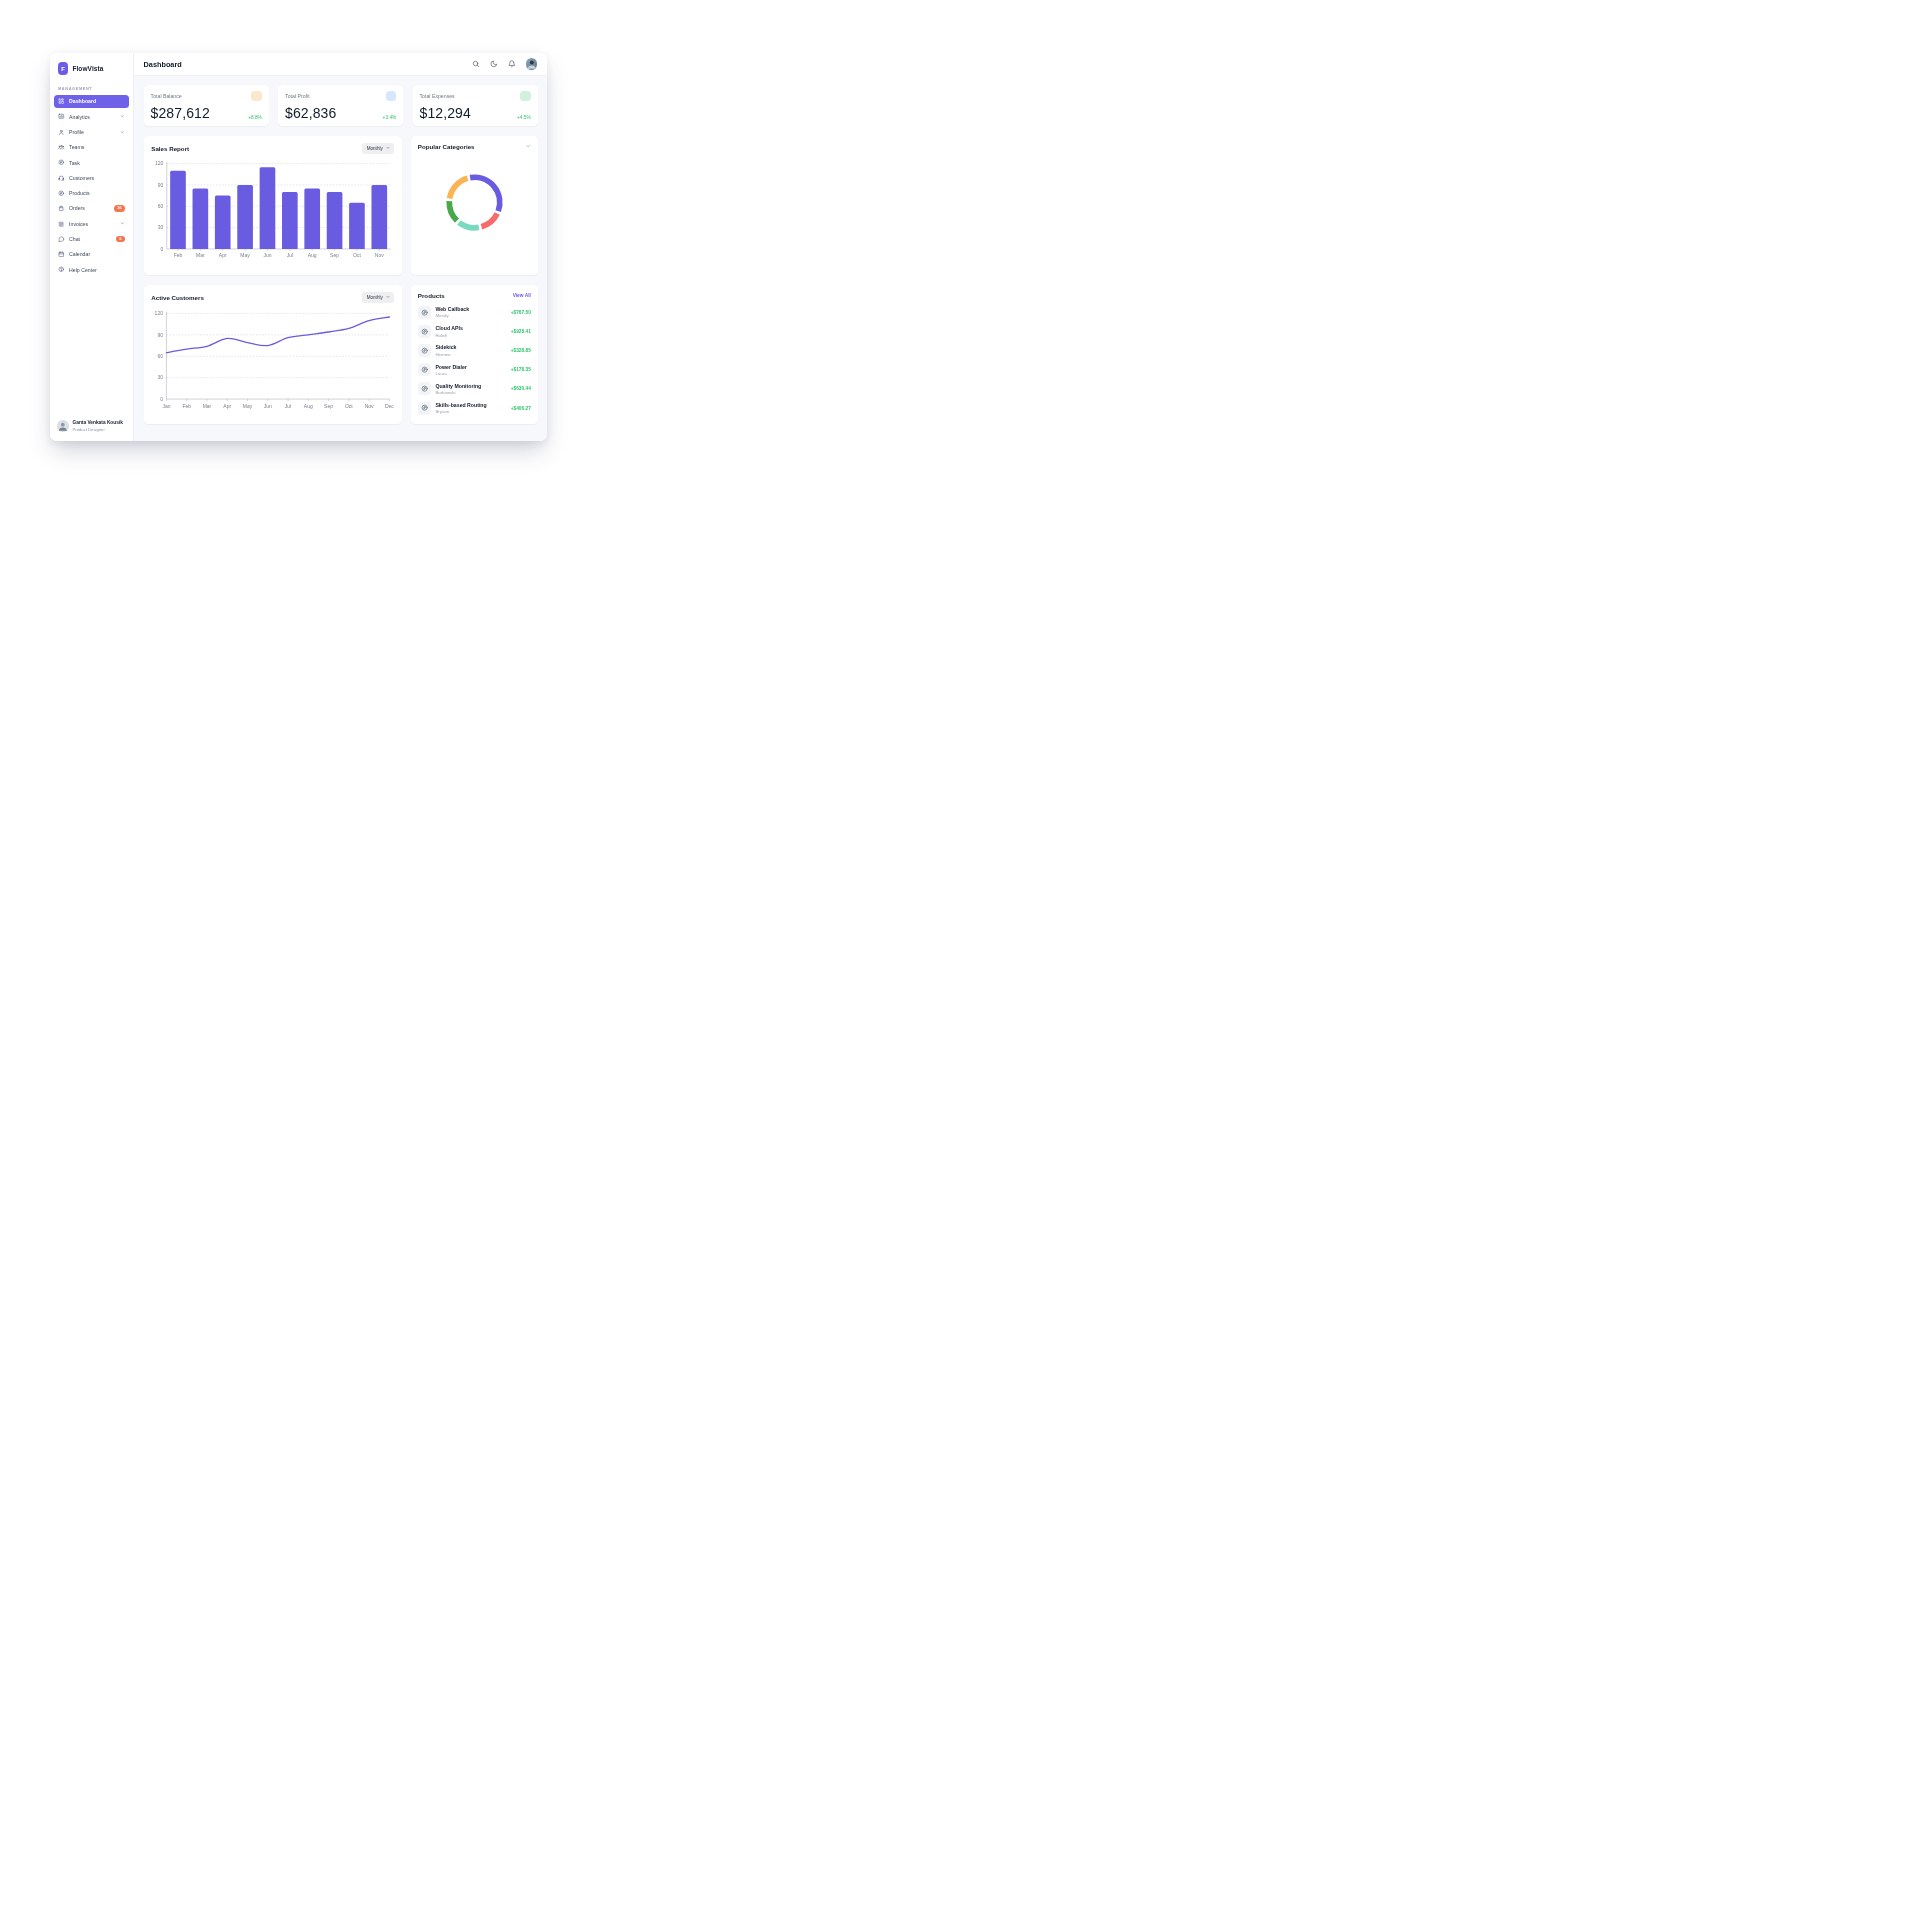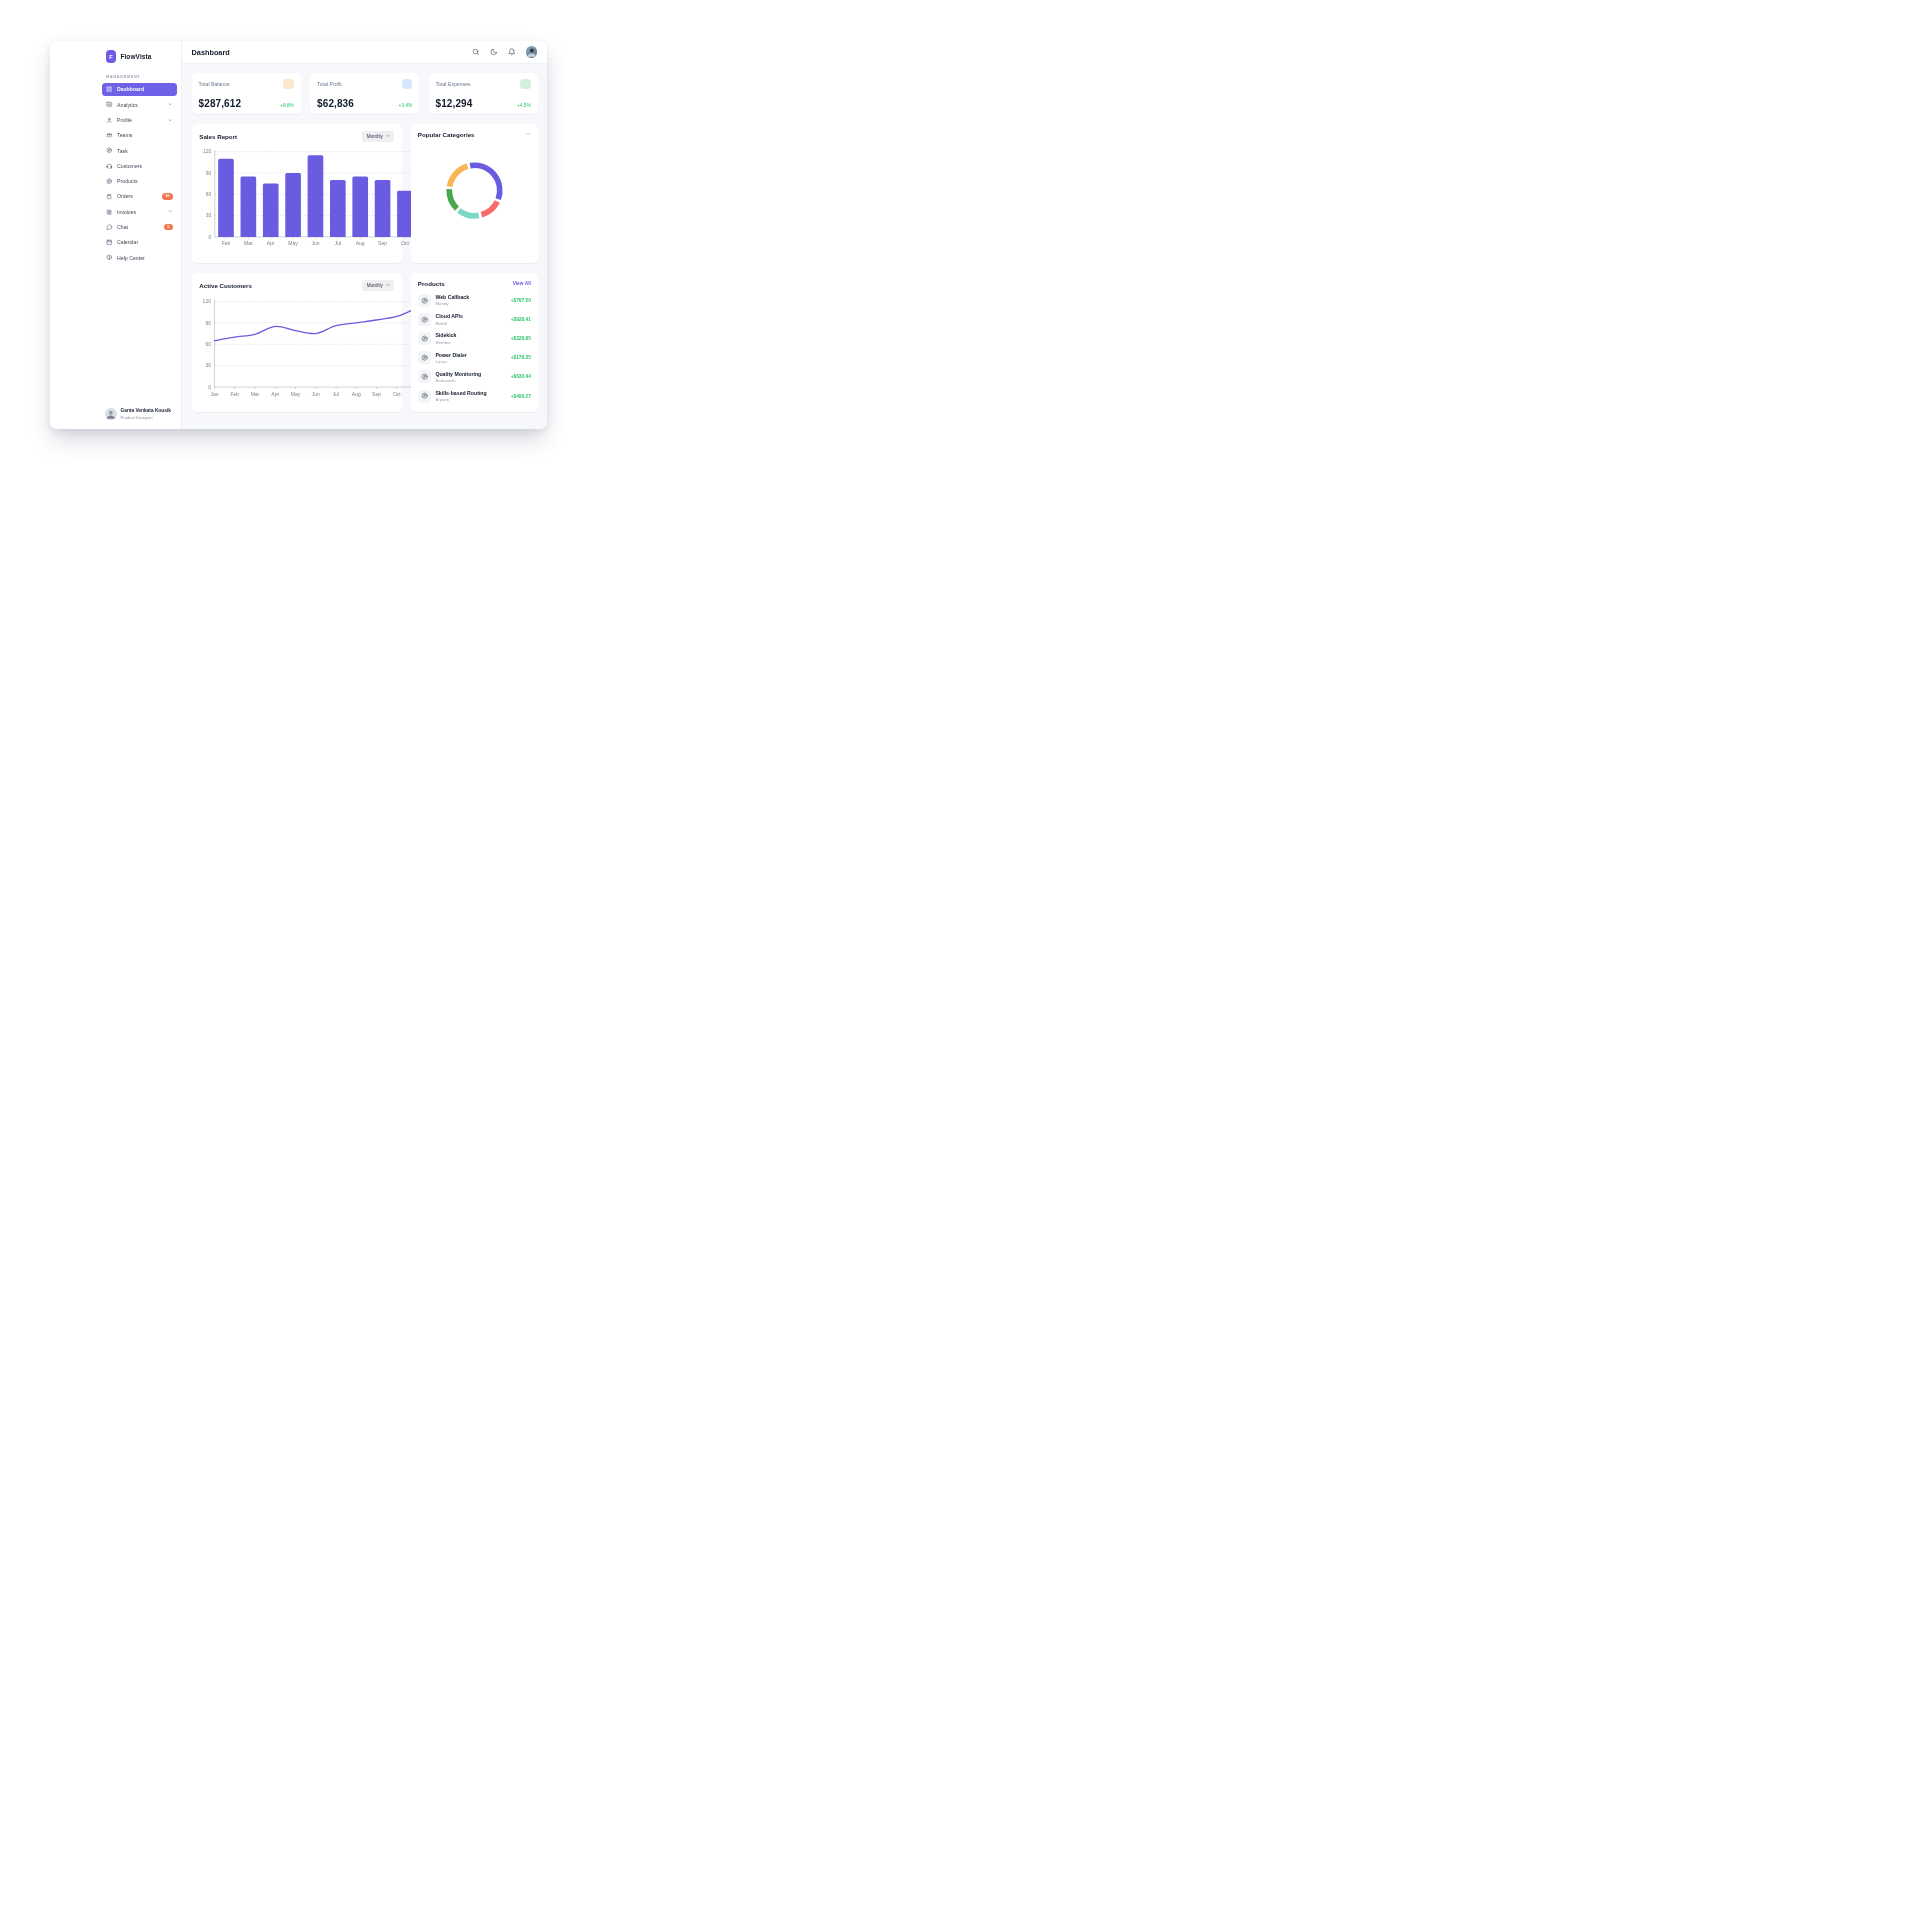--- a/index.html
+++ b/index.html
@@ -4,24 +4,23 @@
 <style>
   * { box-sizing: border-box; margin: 0; padding: 0; }
   html,body { width:593px; height:483px; }
   body {
     background:#ffffff;
     font-family:"Liberation Sans","DejaVu Sans",sans-serif;
     position:relative; overflow:hidden;
     color:#141D2C;
   }
   .window{
-    position:absolute; left:50px; top:41px; width:497px; height:388px;
+    position:absolute; left:50px; top:53px; width:497px; height:388px;
     background:#fff; border-radius:7px; display:flex; overflow:hidden;
     box-shadow:0 11.6px 23px -3.1px rgba(45,55,90,.22), 0 2.3px 7px rgba(45,55,90,.08);
-    padding-left:48px;
   }
   
   .sidebar{ width:84px; flex:none; background:#fff; border-right:0.4px solid #EDEFF3; display:flex; flex-direction:column; }
   .logo-row{ display:flex; align-items:center; gap:3.9px; padding:9.2px 7px 2.3px 7.7px; }
   .logo-badge{ width:10.8px; height:13px; border-radius:3.9px; background:#6C5CE7; color:#fff;
     font-weight:bold; font-size:5.8px; display:flex; align-items:center; justify-content:center; flex:none;}
   .app-name{ font-size:6.5px; font-weight:bold; color:#121B2A; letter-spacing:0.1px; }
   .section-label{ font-size:3.9px; font-weight:bold; color:#9AA3B2; letter-spacing:0.6px; margin:8.5px 0 3.9px 8px; }
   .menu{ list-style:none; padding:0 4.2px; flex:1; }
   .menu-item{ display:flex; align-items:center; gap:4.2px; height:13px; padding:0 4.2px; margin-bottom:2.3px;
@@ -49,21 +48,21 @@
   .avatar-sm{ width:11.6px; height:11.6px; border-radius:50%; overflow:hidden; background:linear-gradient(135deg,#90a7ba,#5f7689); cursor:pointer; }
   .avatar-sm svg{ width:11.6px; height:11.6px; }
   .content{ flex:1; padding:9.2px 9.2px 9.2px 9.6px; display:flex; flex-direction:column; gap:10px; overflow:hidden; }
   .stats-row{ display:flex; gap:9.2px; }
   .stat-card{ flex:1; height:41px; background:#fff; border-radius:4.6px; padding:5.8px 7px 5.4px;
     box-shadow:0 0.4px 1.2px rgba(25,31,50,.05); display:flex; flex-direction:column; justify-content:space-between; }
   .stat-top{ display:flex; justify-content:space-between; align-items:flex-start; }
   .stat-label{ font-size:5.2px; color:#6F7A8A; padding-top:1.9px; }
   .stat-icon{ width:10.4px; height:10.4px; border-radius:3.5px; }
   .stat-bottom{ display:flex; justify-content:space-between; align-items:flex-end; }
-  .stat-value{ font-size:10px; font-weight:bold; color:#141D2C; letter-spacing:0.1px; }
+  .stat-value{ font-size:14px; font-weight:normal; color:#141D2C; letter-spacing:0.1px; }
   .stat-change{ font-size:4.8px; color:#2FC56D; padding-bottom:0.8px; }
   .row{ display:flex; gap:9.2px; }
   .card{ background:#fff; border-radius:4.6px; box-shadow:0 0.4px 1.2px rgba(25,31,50,.05); }
   .chart-card{ flex:1; min-width:0; height:139px; padding:6.5px 7.7px 3.1px; }
   .side-card{ width:127px; flex:none; height:139px; padding:6.5px 7px; }
   .card-head{ display:flex; align-items:center; justify-content:space-between; }
   .card-title{ font-size:6.2px; font-weight:bold; color:#121B2A; }
   .select-pill{ background:#EFEFF2; border:none; border-radius:3.1px; padding:3.1px 4.2px; font-size:4.6px;
     color:#2A3342; display:flex; align-items:center; gap:3.1px; cursor:pointer; font-family:inherit;}
   .select-pill svg{ width:3.9px; height:3.9px; color:#3A4452; }

